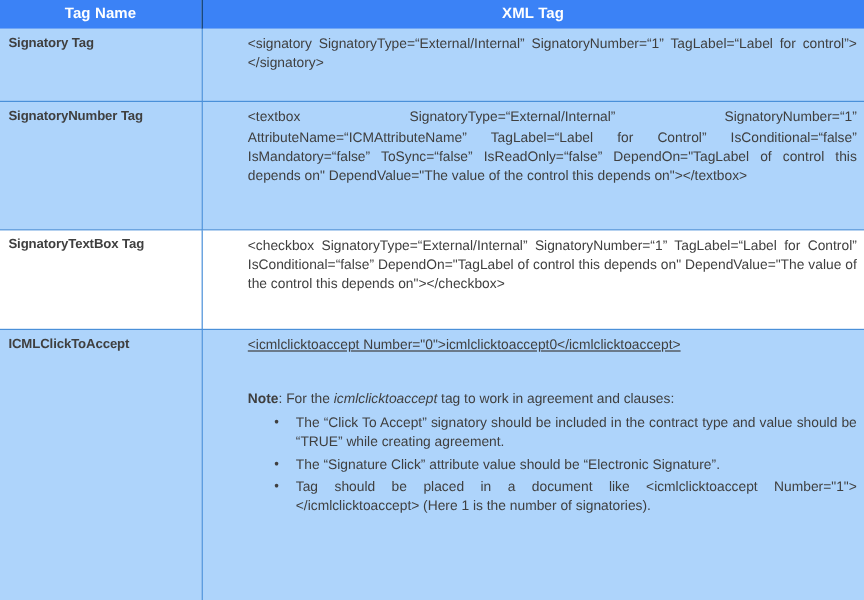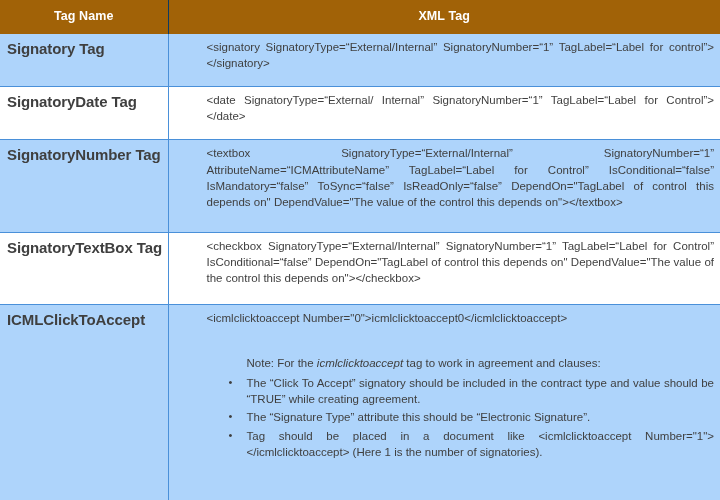--- a/index.html
+++ b/index.html
@@ -17,46 +17,46 @@
     height: 500px;
     border-collapse: collapse;
     table-layout: fixed;
   }
 
   #tag-table col.col-name { width: 168px; }
   #tag-table col.col-xml  { width: 552px; }
 
   
   thead th {
-    background: #a16207;
+    background: #3b82f6;
     color: #ffffff;
     font-size: 12.5px;
     font-weight: bold;
     text-align: center;
-    height: 34px;
+    height: 24px;
     padding: 2px 4px 4px 4px;
     vertical-align: middle;
     letter-spacing: 0.1px;
   }
   thead th.th-name { border-right: 1px solid #0F3B63; }
 
   
   tbody tr.row-shade td { background: #AED4FB; }
   tbody tr.row-plain td { background: #FFFFFF; }
 
   tbody td {
     vertical-align: top;
     color: #3F3F3F;
     border-bottom: 1px solid #4A90D9;
     padding: 5px 6px 6px 7px;
   }
   tbody tr:last-child td { border-bottom: none; }
 
   td.cell-name {
-    font-size: 15px;
+    font-size: 11px;
     font-weight: bold;
     border-right: 1px solid #4A90D9;
     line-height: 1.3;
     white-space: nowrap;
     letter-spacing: -0.1px;
   }
 
   td.cell-xml {
     font-size: 11.5px;
     line-height: 1.42;
@@ -66,24 +66,24 @@
     padding-left: 38px;
   }
 
   
   .justify-block {
     text-align: justify;
     text-align-last: left;
   }
 
   
-  .note-code { display: block; margin-bottom: 2px; }
+  .note-code { display: block; margin-bottom: 2px; text-decoration: underline; }
   .note-spacer { display: block; height: 26px; }
   .note-head { display: block; margin-bottom: 4px; line-height: 1.4; }
-  .note-head .note-label { font-weight: normal; margin-left: 40px; }
+  .note-head .note-label { font-weight: bold; }
   .note-head .note-em { font-style: italic; }
 
   ul.note-list {
     list-style: none;
     margin: 4px 0 0 0;
     padding: 0;
   }
   ul.note-list li {
     position: relative;
     padding-left: 40px;
@@ -118,26 +118,20 @@
 
   <tbody>
 
     <tr class="row-shade">
       <td class="cell-name">Signatory Tag</td>
       <td class="cell-xml">
         <span class="justify-block">&lt;signatory SignatoryType=“External/Internal” SignatoryNumber=“1” TagLabel=“Label for control”&gt; &lt;/signatory&gt;</span>
       </td>
     </tr>
 
-    <tr class="row-plain">
-      <td class="cell-name">SignatoryDate Tag</td>
-      <td class="cell-xml">
-        <span class="justify-block">&lt;date SignatoryType=“External/ Internal” SignatoryNumber=“1” TagLabel=“Label for Control”&gt;&lt;/date&gt;</span>
-      </td>
-    </tr>
 
     <tr class="row-shade">
       <td class="cell-name">SignatoryNumber Tag</td>
       <td class="cell-xml">
         <span class="justify-block">&lt;textbox SignatoryType=“External/Internal” SignatoryNumber=“1” AttributeName=“ICMAttributeName” TagLabel=“Label for Control” IsConditional=“false” IsMandatory=“false” ToSync=“false” IsReadOnly=“false” DependOn="TagLabel of control this depends on" DependValue="The value of the control this depends on"&gt;&lt;/textbox&gt;</span>
       </td>
     </tr>
 
     <tr class="row-plain">
       <td class="cell-name">SignatoryTextBox Tag</td>
@@ -156,21 +150,21 @@
 
         <span class="note-head"><span class="note-label">Note</span><span>: For the </span><span class="note-em">icmlclicktoaccept</span><span> tag to work in agreement and clauses:</span></span>
 
         <ul class="note-list">
           <li>
             <span class="bullet-icon">•</span>
             <span>The “Click To Accept” signatory should be included in the contract type and value should be “TRUE” while creating agreement.</span>
           </li>
           <li>
             <span class="bullet-icon">•</span>
-            <span>The “Signature Type” attribute this should be “Electronic Signature”.</span>
+            <span>The “Signature Click” attribute value should be “Electronic Signature”.</span>
           </li>
           <li>
             <span class="bullet-icon">•</span>
             <span>Tag should be placed in a document like &lt;icmlclicktoaccept Number="1"&gt; &lt;/icmlclicktoaccept&gt; (Here 1 is the number of signatories).</span>
           </li>
         </ul>
 
       </td>
     </tr>
 

